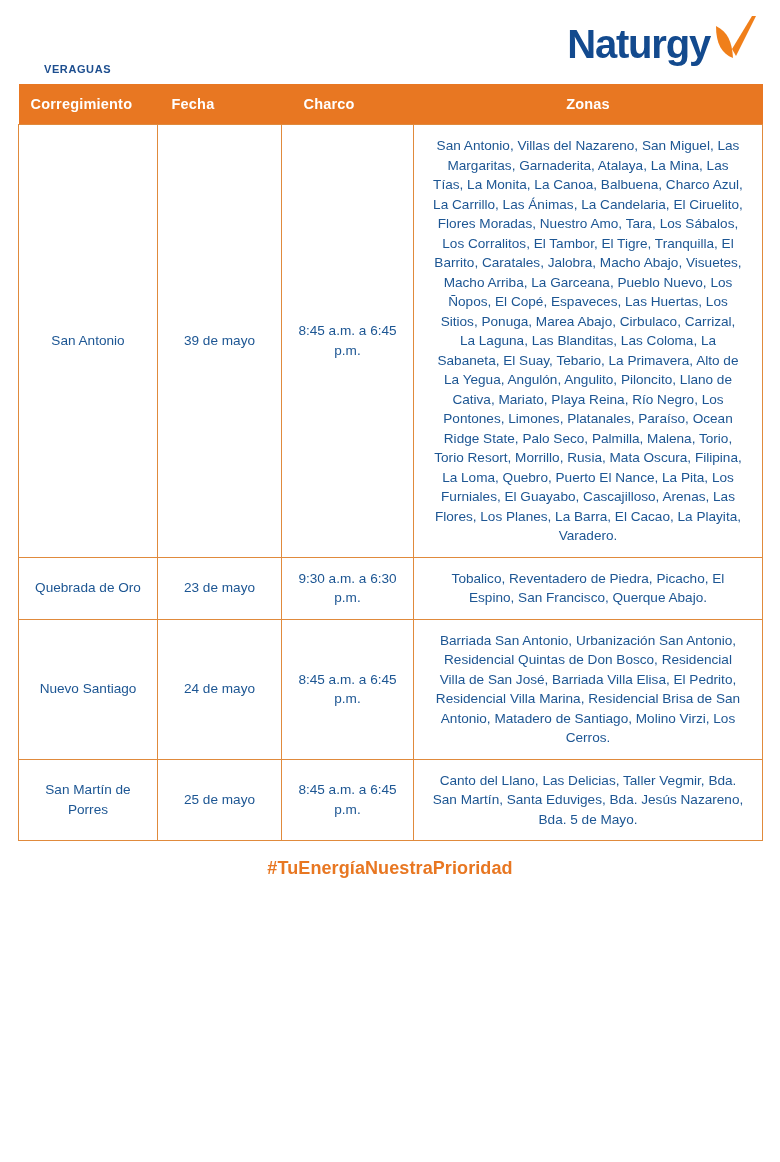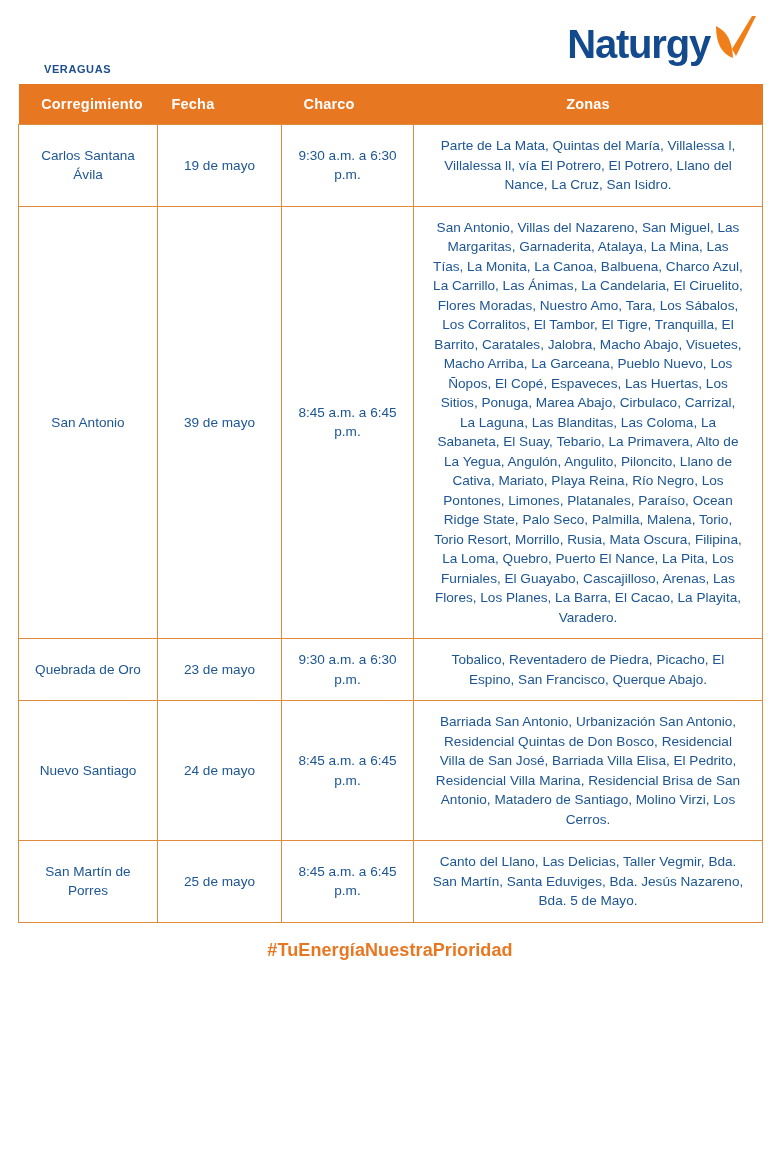--- a/index.html
+++ b/index.html
@@ -76,21 +76,21 @@
   table.schedule thead th {
     background: #e87722;
     color: #ffffff;
     font-size: 14.5px;
     font-weight: bold;
     text-align: center;
     padding: 12px 4px 12px 4px;
     border: none;
     letter-spacing: 0.2px;
   }
-  table.schedule thead th.th-corregimiento { text-align: center; padding-left: 12px; margin-top: 8px; }
+  table.schedule thead th.th-corregimiento { text-align: left; padding-left: 12px; margin-top: 8px; }
   table.schedule thead th.th-fecha { text-align: left; padding-left: 14px; }
   table.schedule thead th.th-horario { text-align: left; padding-left: 22px; }
 
   table.schedule tbody td {
     border: 1px solid #e08a3c;
     color: #1d5693;
     font-size: 13.6px;
     line-height: 19.5px;
     text-align: center;
     vertical-align: middle;
@@ -143,26 +143,20 @@
       <thead>
         <tr>
           <th class="th-corregimiento">Corregimiento</th>
           <th class="th-fecha">Fecha</th>
           <th class="th-horario">Charco</th>
           <th>Zonas</th>
         </tr>
       </thead>
       <tbody>
         <tr>
-          <td>Carlos Santana Ávila</td>
-          <td>19 de mayo</td>
-          <td>9:30 a.m. a 6:30 p.m.</td>
-          <td class="zonas">Parte de La Mata, Quintas del María, Villalessa l, Villalessa ll, vía El Potrero, El Potrero, Llano del Nance, La Cruz, San Isidro.</td>
-        </tr>
-        <tr>
           <td>San Antonio</td>
           <td>39 de mayo</td>
           <td>8:45 a.m. a 6:45 p.m.</td>
           <td class="zonas">San Antonio, Villas del Nazareno, San Miguel, Las Margaritas, Garnaderita, Atalaya, La Mina, Las Tías, La Monita, La Canoa, Balbuena, Charco Azul, La Carrillo, Las Ánimas, La Candelaria, El Ciruelito, Flores Moradas, Nuestro Amo, Tara, Los Sábalos, Los Corralitos, El Tambor, El Tigre, Tranquilla, El Barrito, Caratales, Jalobra, Macho Abajo, Visuetes, Macho Arriba, La Garceana, Pueblo Nuevo, Los Ñopos, El Copé, Espaveces, Las Huertas, Los Sitios, Ponuga, Marea Abajo, Cirbulaco, Carrizal, La Laguna, Las Blanditas, Las Coloma, La Sabaneta, El Suay, Tebario, La Primavera, Alto de La Yegua, Angulón, Angulito, Piloncito, Llano de Cativa, Mariato, Playa Reina, Río Negro, Los Pontones, Limones, Platanales, Paraíso, Ocean Ridge State, Palo Seco, Palmilla, Malena, Torio, Torio Resort, Morrillo, Rusia, Mata Oscura, Filipina, La Loma, Quebro, Puerto El Nance, La Pita, Los Furniales, El Guayabo, Cascajilloso, Arenas, Las Flores, Los Planes, La Barra, El Cacao, La Playita, Varadero.</td>
         </tr>
         <tr>
           <td>Quebrada de Oro</td>
           <td>23 de mayo</td>
           <td>9:30 a.m. a 6:30 p.m.</td>
           <td class="zonas">Tobalico, Reventadero de Piedra, Picacho, El Espino, San Francisco, Querque Abajo.</td>

